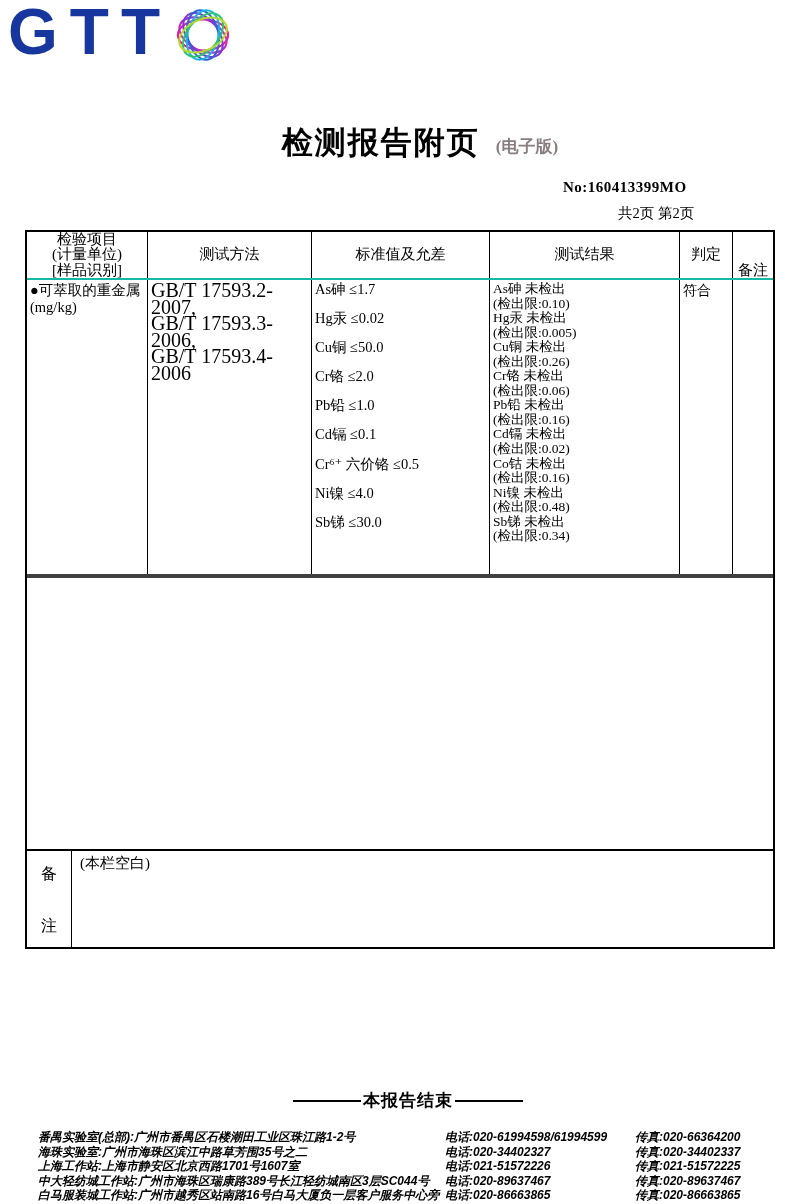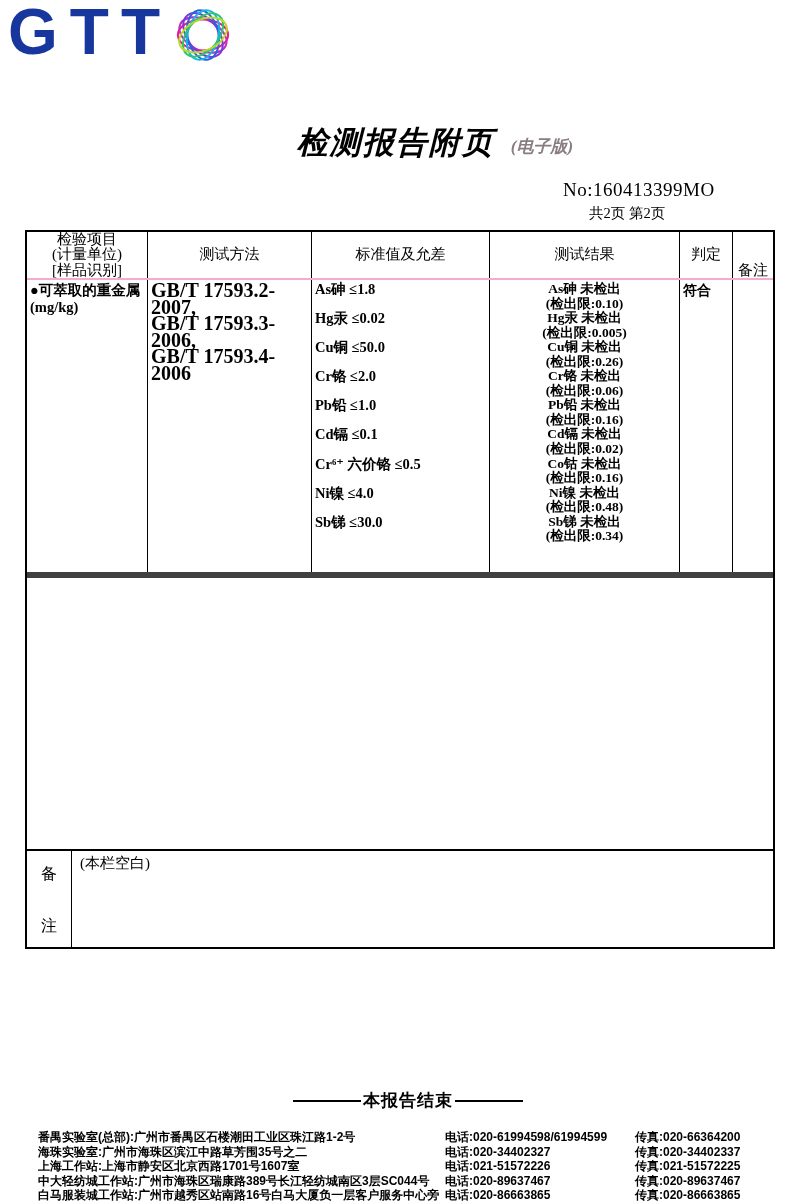--- a/index.html
+++ b/index.html
@@ -14,44 +14,44 @@
   .logo { position:absolute; left:8px; top:0px; display:flex; align-items:flex-end; }
   .logo-text {
     font-family:"Liberation Sans","DejaVu Sans",sans-serif;
     font-weight:bold; font-size:64px; line-height:64px;
     color:#17379e; letter-spacing:12px;
   }
   .logo-icon { margin-left:2px; margin-top:-4px; }
 
   
   .title-row { position:absolute; top:122px; left:0; width:100%; text-align:center; }
-  .title-inner { display:inline-block; position:relative; left:35px; white-space:nowrap;font-style:italic; }
+  .title-inner { display:inline-block; position:relative; left:20px; white-space:nowrap; }
   .page-title { font-size:31px; font-weight:bold; letter-spacing:2px; vertical-align:middle; }
   .edition { font-size:17px; font-weight:bold; color:#8a7d7f; margin-left:16px; vertical-align:middle; position:relative; top:3px; }
 
-  .report-no { position:absolute; left:563px; top:179px; font-size:19px; font-weight:normal; letter-spacing:0.5px; }
-  .page-count { position:absolute; left:589px; top:204px; font-size:14.5px; }
+  .report-no { position:absolute; left:563px; top:179px; font-size:15px; font-weight:bold; letter-spacing:0.5px; }
+  .page-count { position:absolute; left:618px; top:204px; font-size:14.5px; }
 
   
   .report-table {
     position:absolute; left:25px; top:230px; width:750px;
     border:2px solid #000; background:#fff;
   }
   .t-row { display:flex; }
-  .thead { height:48px; border-bottom:2px solid #f9a8d4; }
+  .thead { height:48px; border-bottom:2px solid #14b8a6; }
   .thead .cell {
     display:flex; align-items:center; justify-content:center; text-align:center;
     font-size:15px; line-height:15.5px; white-space:pre-line;
   }
   .cell { border-right:1px solid #000; }
   .cell:last-child { border-right:none; }
   .c1 { width:121px; } .c2 { width:164px; } .c3 { width:178px; }
-  .c4 { width:190px;text-align:center; } .c5 { width:53px; } .c6 { flex:1;margin-top:32px; }
-
-  .tbody { height:298px; border-bottom:6px solid #404040;font-weight:bold; }
+  .c4 { width:190px; } .c5 { width:53px; } .c6 { flex:1;margin-top:32px; }
+
+  .tbody { height:298px; border-bottom:4px solid #404040; }
   .tbody .cell { padding:2px 3px; font-size:14px; }
   .item-name { font-size:14.5px; line-height:16.5px; }
   .item-unit { font-size:14.5px; line-height:16.5px; }
   .methods { white-space:pre-line; font-size:20px; line-height:16.5px; }
   .std-entry { height:29.1px; font-size:14.5px; line-height:15px; overflow:visible; white-space:nowrap; }
   .res-entry { height:29.1px; overflow:visible; }
   .res-entry div { font-size:13.5px; line-height:14.5px; white-space:nowrap; }
   .verdict { font-size:15px; }
 
   .empty-row { height:273px; border-bottom:2px solid #000; }
@@ -70,21 +70,21 @@
   .end-rule { width:68px; border-top:2px solid #000; }
   .end-text { font-size:17px; font-weight:bold; margin:0 2px; letter-spacing:1px; }
 
   
   .footer {
     position:absolute; left:38px; top:1130px; width:755px;
     font-family:"Liberation Sans","DejaVu Sans",sans-serif;
     font-weight:bold; font-size:12px;
   }
   .footer-row { display:grid; grid-template-columns:407px 190px 1fr; line-height:14.6px; }
-  .footer-row span { white-space:nowrap; }
+  .footer-row span { white-space:nowrap;font-style:italic; }
 </style>
 </head>
 <body>
 
 <div class="page">
 
   <div class="logo">
     <div class="logo-text">GTT</div>
     <svg class="logo-icon" width="58" height="58" viewBox="0 0 60 60">
       <g fill="none" stroke-width="2.1" transform="translate(30,30)">
@@ -126,21 +126,21 @@
       <div class="cell c1">
         <div class="item-name">●可萃取的重金属</div>
         <div class="item-unit">(mg/kg)</div>
       </div>
       <div class="cell c2">
         <div class="methods">GB/T 17593.2-2007,
 GB/T 17593.3-2006,
 GB/T 17593.4-2006</div>
       </div>
       <div class="cell c3">
-        <div class="std-entry">As砷 ≤1.8</div>
+        <div class="std-entry">As砷 ≤1.7</div>
         <div class="std-entry">Hg汞 ≤0.02</div>
         <div class="std-entry">Cu铜 ≤50.0</div>
         <div class="std-entry">Cr铬 ≤2.0</div>
         <div class="std-entry">Pb铅 ≤1.0</div>
         <div class="std-entry">Cd镉 ≤0.1</div>
         <div class="std-entry">Cr⁶⁺ 六价铬 ≤0.5</div>
         <div class="std-entry">Ni镍 ≤4.0</div>
         <div class="std-entry">Sb锑 ≤30.0</div>
       </div>
       <div class="cell c4">

